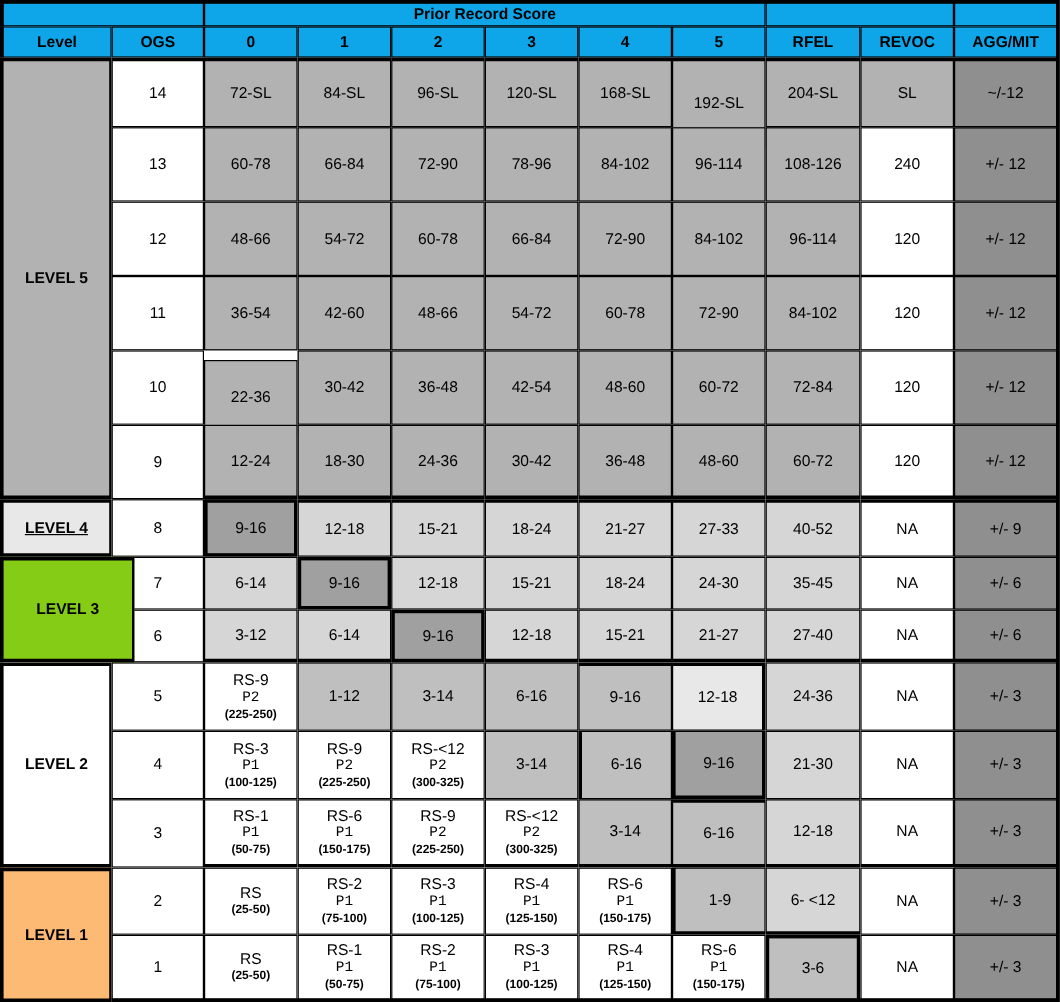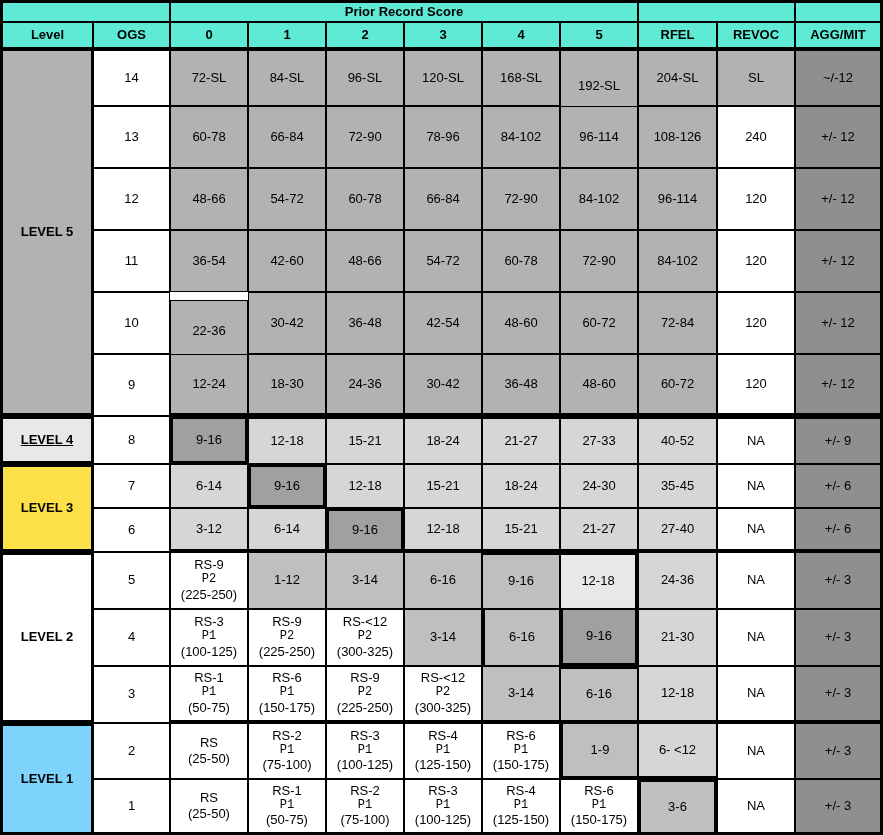--- a/index.html
+++ b/index.html
@@ -27,24 +27,24 @@
     align-items: center;
     justify-content: center;
     text-align: center;
     font-size: 13px;
     color: #000;
     background: #ffffff;
     overflow: hidden;
     line-height: 1.15;
   }
   .cell.bold { font-weight: bold; }
-  .cell.hdr { font-weight: bold; font-size: 13px; background: #5eead4; }
+  .cell.hdr { font-weight: bold; font-size: 13px; background: #0ea5e9; }
   .sub {
-    font-size: 13px;
-    font-weight: normal;
+    font-size: 10px;
+    font-weight: bold;
     margin-top: 1px;
   }
   .mid {
     font-size: 12px;
     margin-top: 0px;
     font-family: Liberation Mono, monospace;
   }
   .outer-frame {
     position: absolute;
     left: 0; top: 0;
@@ -96,27 +96,27 @@
     </div>
     <div class="cell hdr" style="left: 795px; top: 22px; width: 88px; height: 26px; border-right-width: 3px;">
       <span>AGG/MIT</span>
     </div>
     <div class="cell bold" style="left: 0px; top: 48px; width: 93px; height: 368px; background: rgb(178, 178, 178); border-width: 3px 2px 3px 3px; z-index: 5;">
       <span>LEVEL 5</span>
     </div>
     <div class="cell bold" style="left: 0px; top: 416px; width: 93px; height: 48px; background: rgb(232, 232, 232); border-width: 3px 2px 3px 3px; z-index: 5; text-decoration: underline;">
       <span>LEVEL 4</span>
     </div>
-    <div class="cell bold" style="left: 0px; top: 464px; width: 93px; height: 88px; background: #fde047; border-width: 3px 2px 3px 3px; z-index: 5;">
+    <div class="cell bold" style="left: 0px; top: 464px; width: 112px; height: 88px; background: #84cc16; border-width: 3px 2px 3px 3px; z-index: 5;">
       <span>LEVEL 3</span>
     </div>
     <div class="cell bold" style="left: 0px; top: 552px; width: 93px; height: 171px; background: rgb(255, 255, 255); border-width: 3px 2px 3px 3px; z-index: 5;">
       <span>LEVEL 2</span>
     </div>
-    <div class="cell bold" style="left: 0px; top: 723px; width: 93px; height: 112px; background: #7dd3fc; border-width: 3px 2px 3px 3px; z-index: 5;">
+    <div class="cell bold" style="left: 0px; top: 723px; width: 93px; height: 112px; background: #fdba74; border-width: 3px 2px 3px 3px; z-index: 5;">
       <span>LEVEL 1</span>
     </div>
     <div class="cell" style="left: 93px; top: 48px; width: 77px; height: 58px; background: rgb(255, 255, 255); border-top-width: 3px;">
       <span>14</span>
     </div>
     <div class="cell" style="left: 170px; top: 48px; width: 78px; height: 58px; background: rgb(178, 178, 178); border-top-width: 3px;">
       <span>72-SL</span>
     </div>
     <div class="cell" style="left: 248px; top: 48px; width: 78px; height: 58px; background: rgb(178, 178, 178); border-top-width: 3px;">
       <span>84-SL</span>

